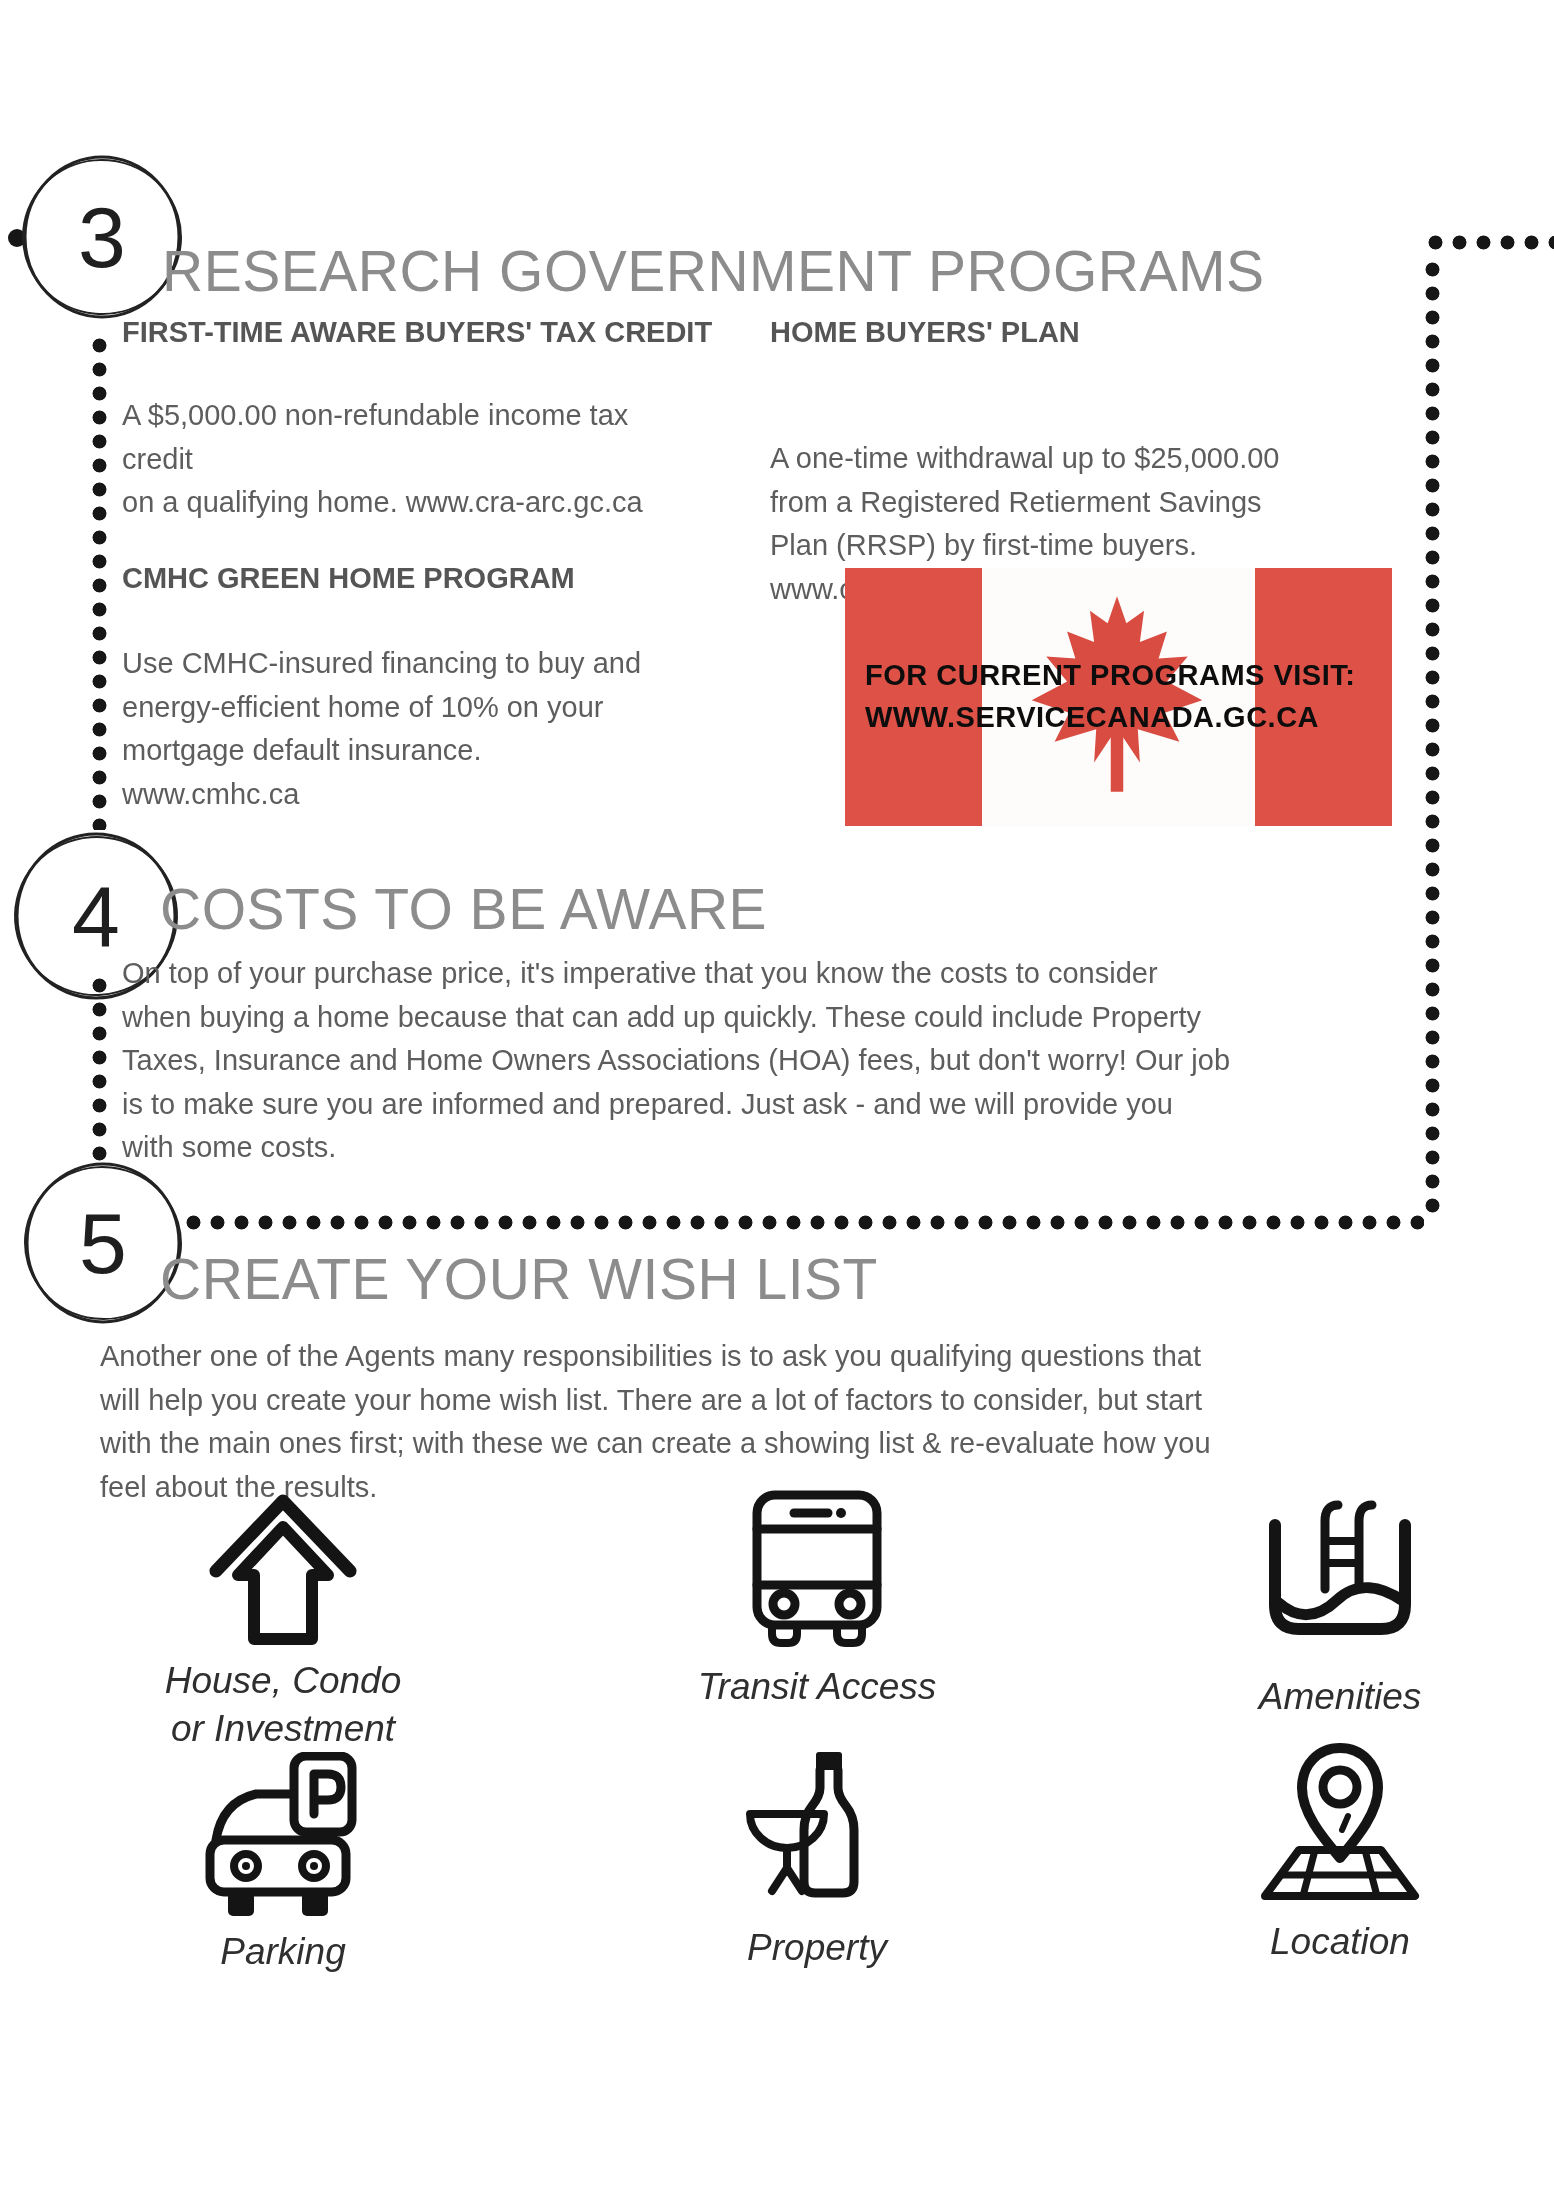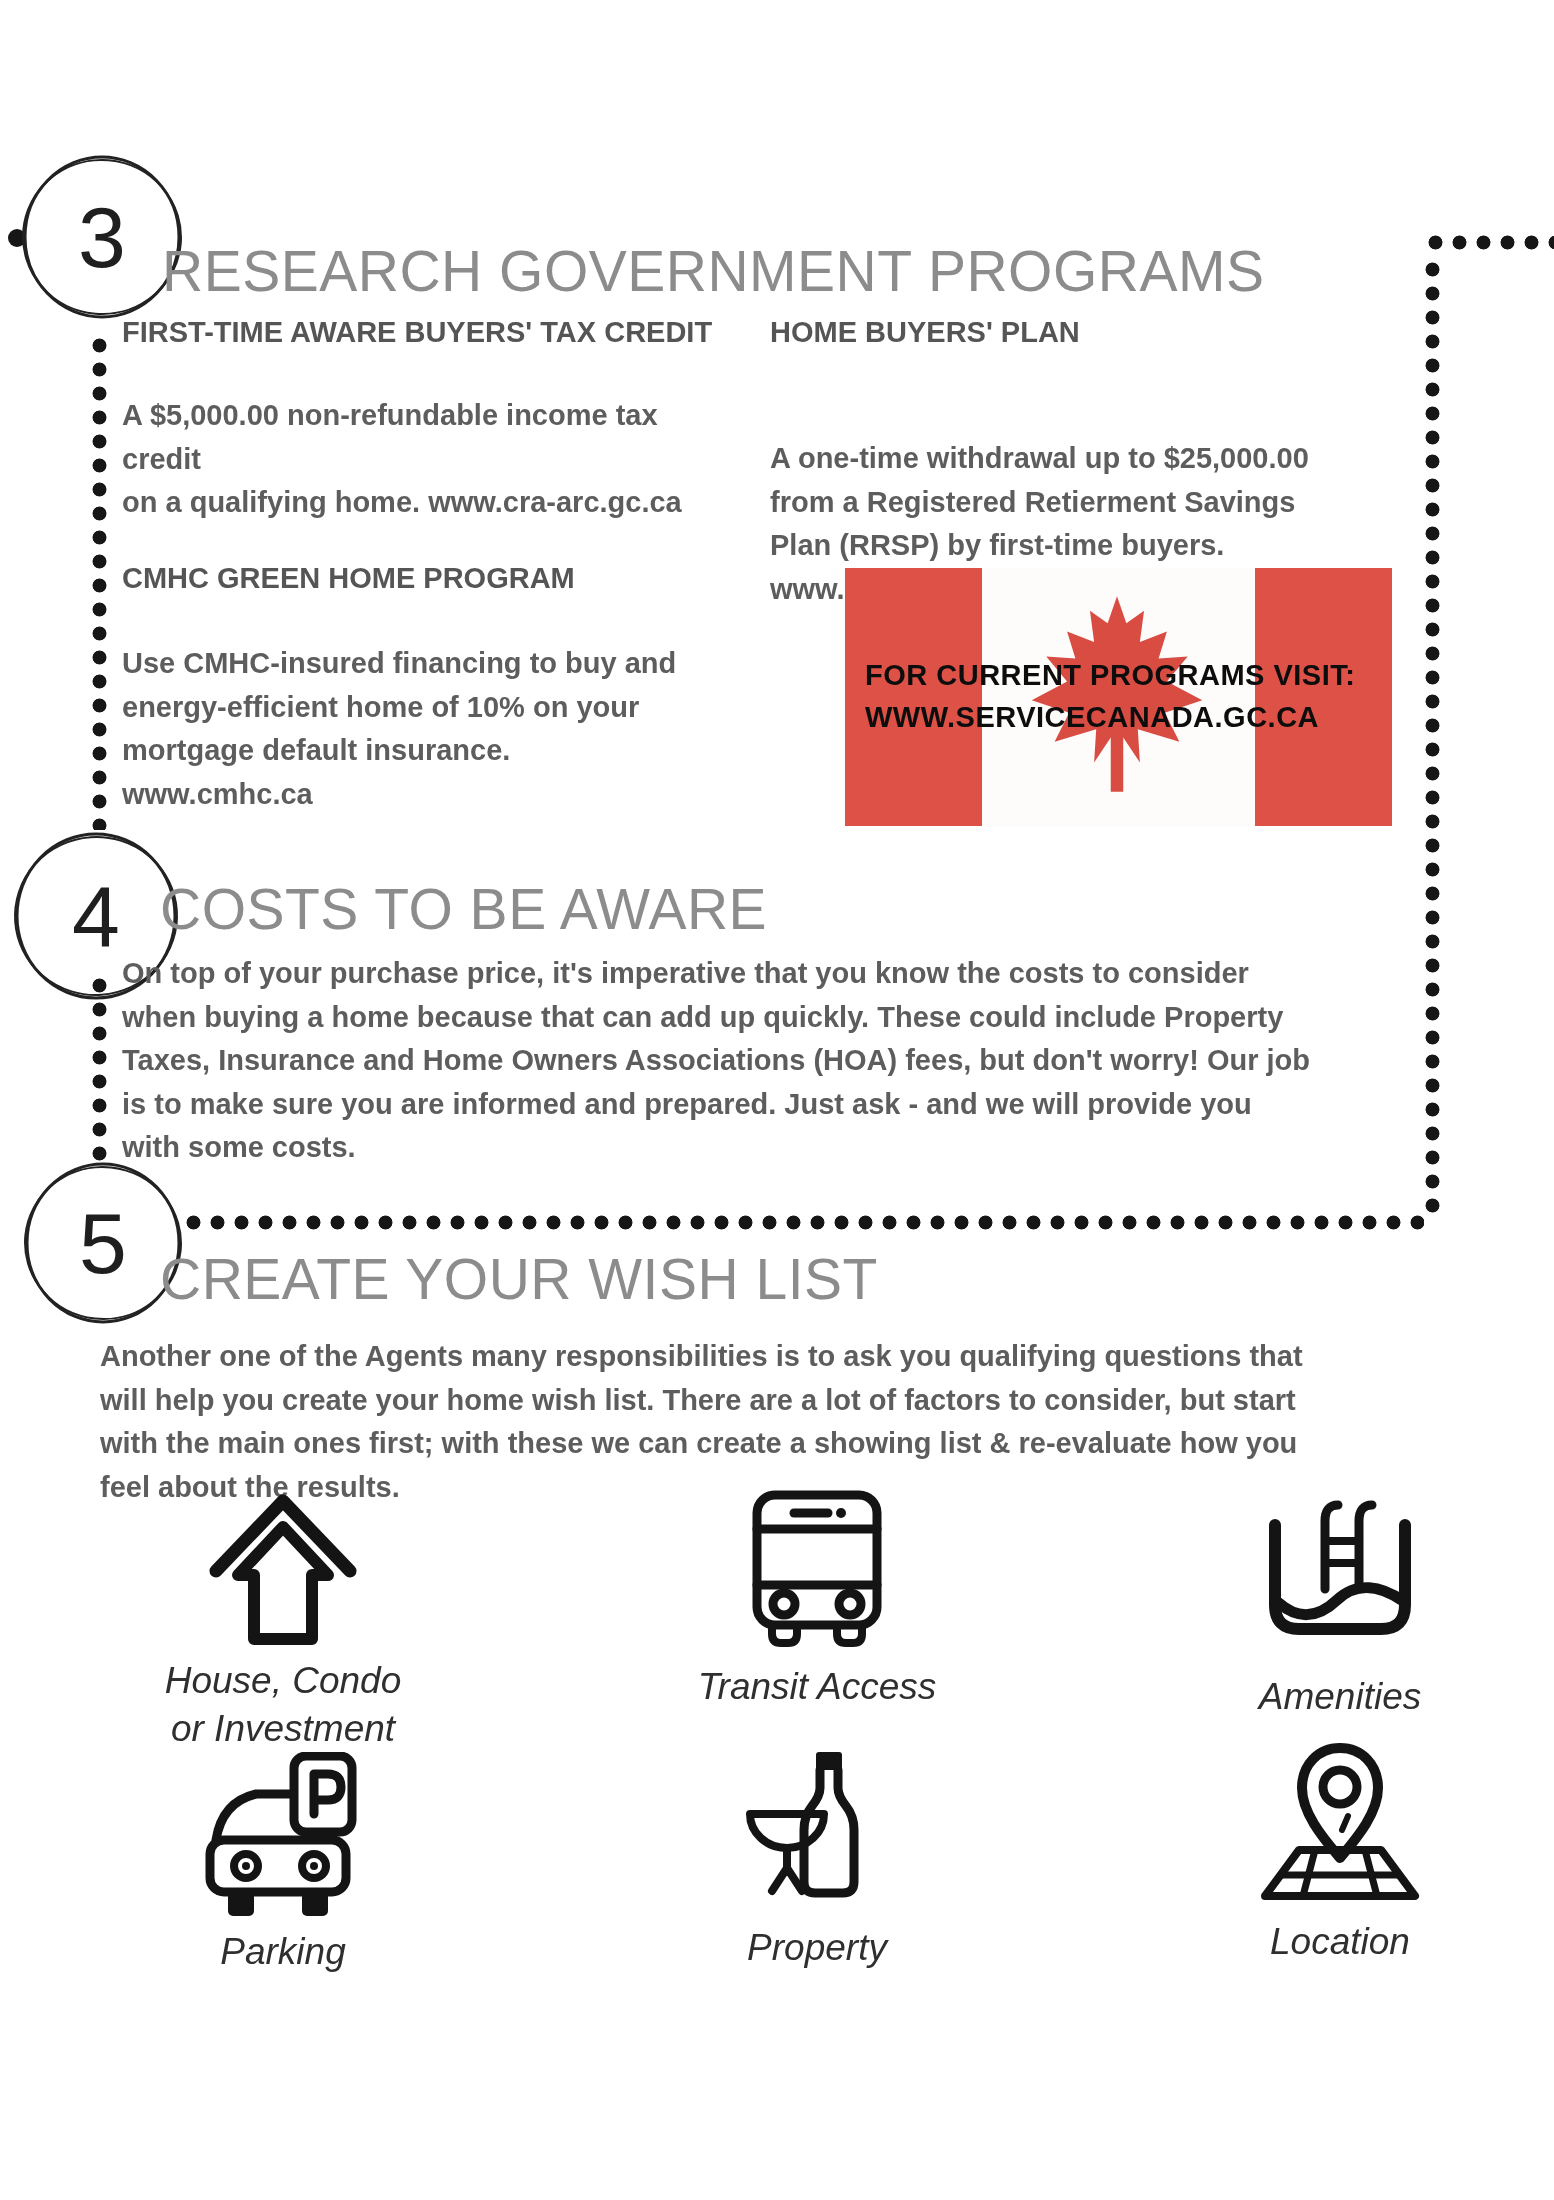--- a/index.html
+++ b/index.html
@@ -19,21 +19,21 @@
   .step-circle{position:absolute;}
   .step-circle svg{position:absolute;left:0;top:0;}
   .step-num{position:absolute;left:0;top:0;width:100%;height:100%;
     display:flex;align-items:center;justify-content:center;
     font-size:86px;font-weight:300;color:#1f1f1f;}
 
   
   .step-title{position:absolute;font-size:57px;font-weight:300;color:#8c8c8c;
     letter-spacing:0.5px;white-space:nowrap;}
   .subhead{position:absolute;font-size:29px;font-weight:700;color:#555555;white-space:nowrap;}
-  .bodytext{position:absolute;font-size:29px;font-weight:700;color:#5d5d5d;
+  .bodytext{position:absolute;font-size:29px;font-weight:400;color:#5d5d5d;
     line-height:1.5;white-space:pre-line;}
 
   
   .flag{position:absolute;left:845px;top:568px;width:547px;height:258px;}
   .flag svg{position:absolute;left:0;top:0;}
   .flag-caption{position:absolute;left:20px;top:86px;font-size:29px;font-weight:700;
     color:#0d0d0d;line-height:1.45;white-space:pre-line;letter-spacing:0.5px;}
 
   
   .wish-cell{position:absolute;width:360px;text-align:center;font-style:italic;}

